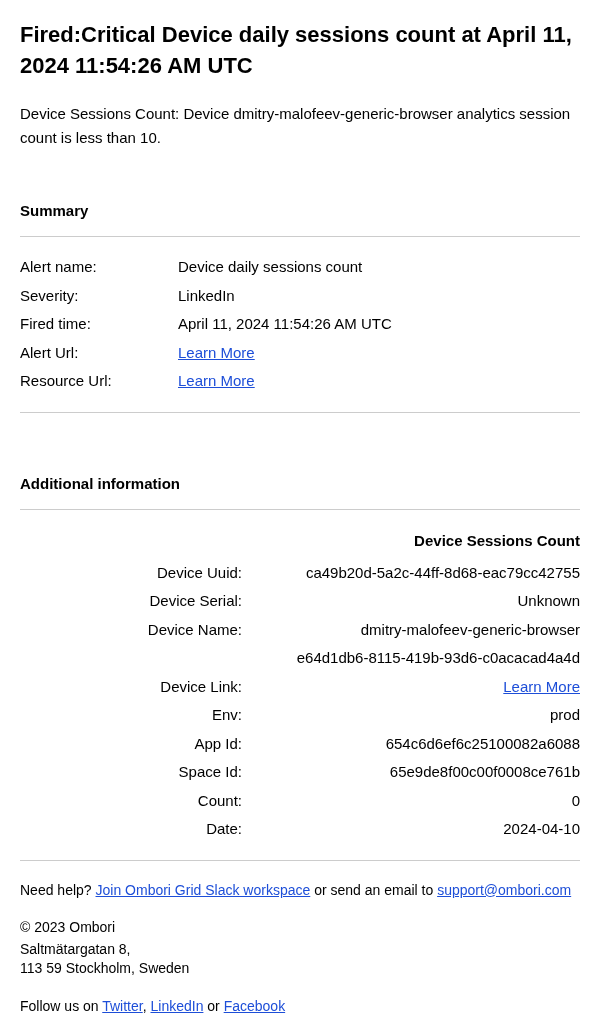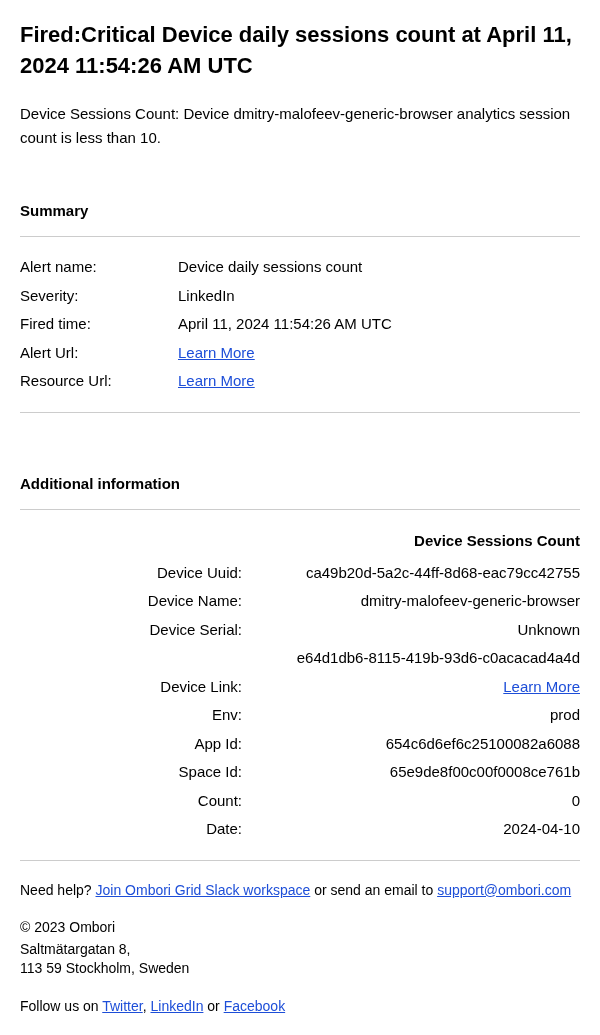--- a/index.html
+++ b/index.html
@@ -134,26 +134,26 @@
 <div class="additional-section">
   <h2>Additional information</h2>
   <hr>
   <div class="subsection-title">Device Sessions Count</div>
   <div class="additional-table" id="additional-rows">
       <div class="row">
         <div class="label">Device Uuid:</div>
         <div class="value">ca49b20d-5a2c-44ff-8d68-eac79cc42755</div>
       </div>
       <div class="row">
+        <div class="label">Device Serial:</div>
+        <div class="value">Unknown</div>
+      </div>
+      <div class="row">
         <div class="label">Device Name:</div>
         <div class="value">dmitry-malofeev-generic-browser</div>
-      </div>
-      <div class="row">
-        <div class="label">Device Serial:</div>
-        <div class="value">Unknown</div>
       </div>
       <div class="row">
         <div class="value">e64d1db6-8115-419b-93d6-c0acacad4a4d</div>
       </div>
       <div class="row">
         <div class="label">Device Link:</div>
         <div class="value"><a>Learn More</a></div>
       </div>
       <div class="row">
         <div class="label">Env:</div>

